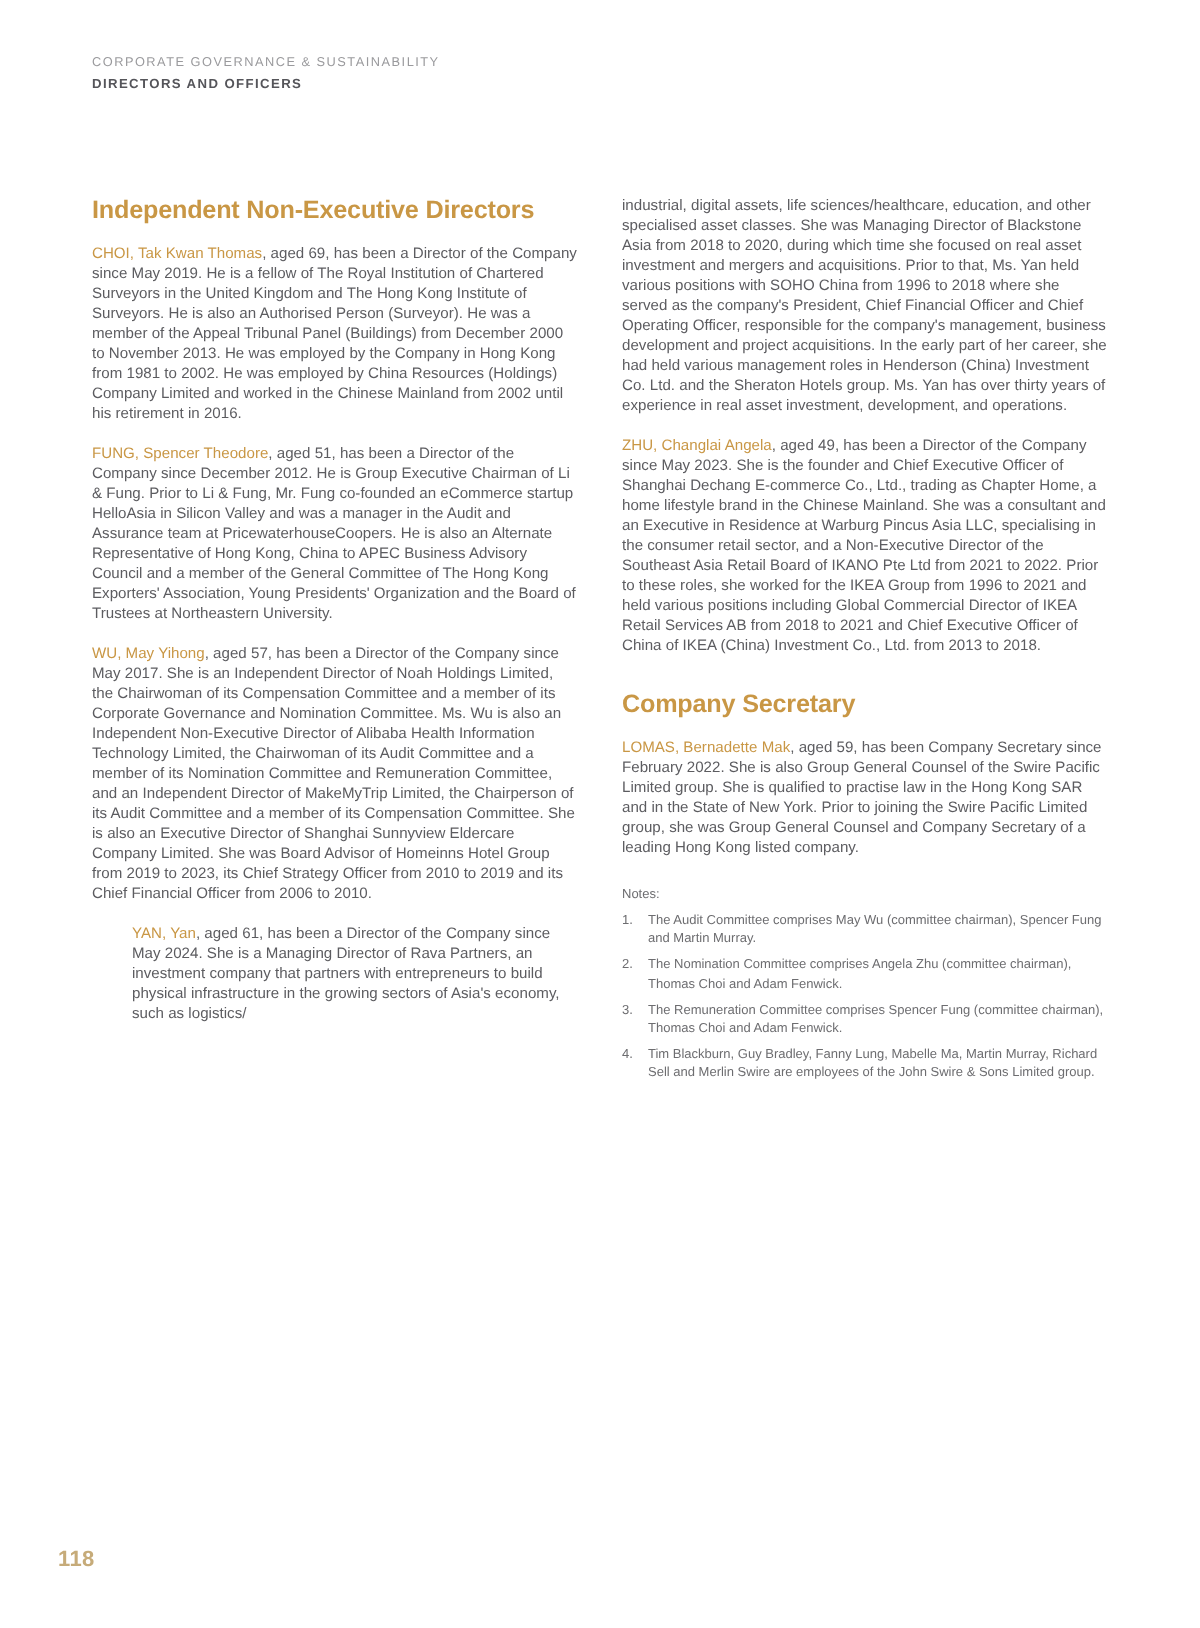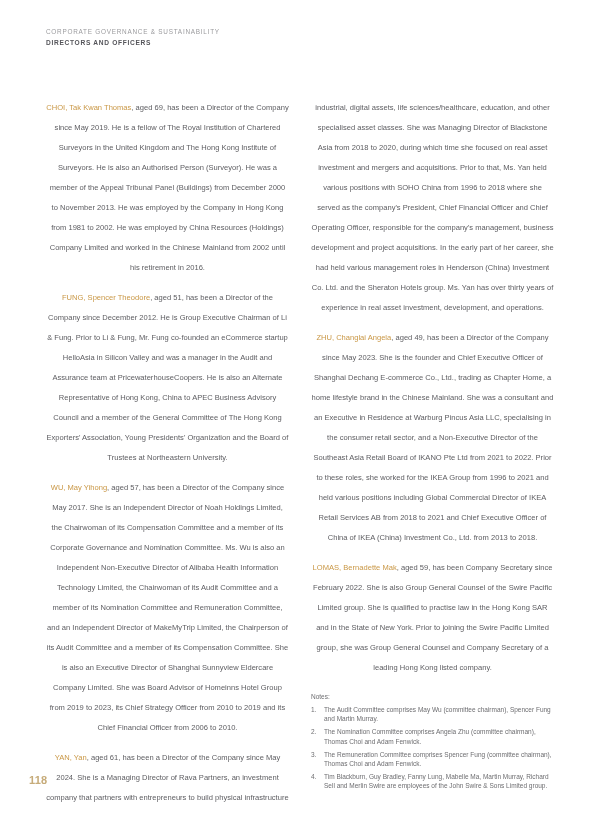--- a/index.html
+++ b/index.html
@@ -73,27 +73,27 @@
     letter-spacing: -0.1px;
     margin: 0 0 9px 0;
   }
   .sect-heading.spaced-top {
     margin-top: 17px;
   }
 
   
   .bio {
     font-size: 7.55px;
-    line-height: 20px;
+    line-height: 10px;
     color: #5c5c60;
     margin: 0 0 10px 0;
-    text-align: center;
+    text-align: left;
     letter-spacing: 0.01px;
   }
-  .bio:last-child { margin-bottom: 0; }
+  .bio:last-child { margin-bottom: 0; margin-left: 20px; }
   .who {
     color: #c99745;
     font-weight: normal;
   }
 
   
   .notes-wrap {
     margin-top: 14px;
   }
   .notes-label {
@@ -140,20 +140,21 @@
 <div class="page">
 
   <div class="runhead">
     <div class="runhead-line1">CORPORATE GOVERNANCE &amp; SUSTAINABILITY</div>
     <div class="runhead-line2">DIRECTORS AND OFFICERS</div>
   </div>
 
   <div class="columns">
 
     <div class="col">
+      <h2 class="sect-heading">Independent Non-Executive Directors</h2>
 
       <p class="bio">
         <span class="who">CHOI, Tak Kwan Thomas</span><span>, aged 69, has been a Director of the Company since May 2019. He is a fellow of The Royal Institution of Chartered Surveyors in the United Kingdom and The Hong Kong Institute of Surveyors. He is also an Authorised Person (Surveyor). He was a member of the Appeal Tribunal Panel (Buildings) from December 2000 to November 2013. He was employed by the Company in Hong Kong from 1981 to 2002. He was employed by China Resources (Holdings) Company Limited and worked in the Chinese Mainland from 2002 until his retirement in 2016.</span>
       </p>
 
       <p class="bio">
         <span class="who">FUNG, Spencer Theodore</span><span>, aged 51, has been a Director of the Company since December 2012. He is Group Executive Chairman of Li &amp; Fung. Prior to Li &amp; Fung, Mr. Fung co-founded an eCommerce startup HelloAsia in Silicon Valley and was a manager in the Audit and Assurance team at PricewaterhouseCoopers. He is also an Alternate Representative of Hong Kong, China to APEC Business Advisory Council and a member of the General Committee of The Hong Kong Exporters' Association, Young Presidents' Organization and the Board of Trustees at Northeastern University.</span>
       </p>
 
       <p class="bio">
@@ -168,20 +169,21 @@
     <div class="col">
 
       <p class="bio">
         <span>industrial, digital assets, life sciences/healthcare, education, and other specialised asset classes. She was Managing Director of Blackstone Asia from 2018 to 2020, during which time she focused on real asset investment and mergers and acquisitions. Prior to that, Ms. Yan held various positions with SOHO China from 1996 to 2018 where she served as the company's President, Chief Financial Officer and Chief Operating Officer, responsible for the company's management, business development and project acquisitions. In the early part of her career, she had held various management roles in Henderson (China) Investment Co. Ltd. and the Sheraton Hotels group. Ms. Yan has over thirty years of experience in real asset investment, development, and operations.</span>
       </p>
 
       <p class="bio">
         <span class="who">ZHU, Changlai Angela</span><span>, aged 49, has been a Director of the Company since May 2023. She is the founder and Chief Executive Officer of Shanghai Dechang E-commerce Co., Ltd., trading as Chapter Home, a home lifestyle brand in the Chinese Mainland. She was a consultant and an Executive in Residence at Warburg Pincus Asia LLC, specialising in the consumer retail sector, and a Non-Executive Director of the Southeast Asia Retail Board of IKANO Pte Ltd from 2021 to 2022. Prior to these roles, she worked for the IKEA Group from 1996 to 2021 and held various positions including Global Commercial Director of IKEA Retail Services AB from 2018 to 2021 and Chief Executive Officer of China of IKEA (China) Investment Co., Ltd. from 2013 to 2018.</span>
       </p>
 
+      <h2 class="sect-heading spaced-top">Company Secretary</h2>
 
       <p class="bio">
         <span class="who">LOMAS, Bernadette Mak</span><span>, aged 59, has been Company Secretary since February 2022. She is also Group General Counsel of the Swire Pacific Limited group. She is qualified to practise law in the Hong Kong SAR and in the State of New York. Prior to joining the Swire Pacific Limited group, she was Group General Counsel and Company Secretary of a leading Hong Kong listed company.</span>
       </p>
 
       <div class="notes-wrap">
         <div class="notes-label">Notes:</div>
         <ol class="notes-list">
           <li>
             <span class="num">1.</span><span>The Audit Committee comprises May Wu (committee chairman), Spencer Fung and Martin Murray.</span>

